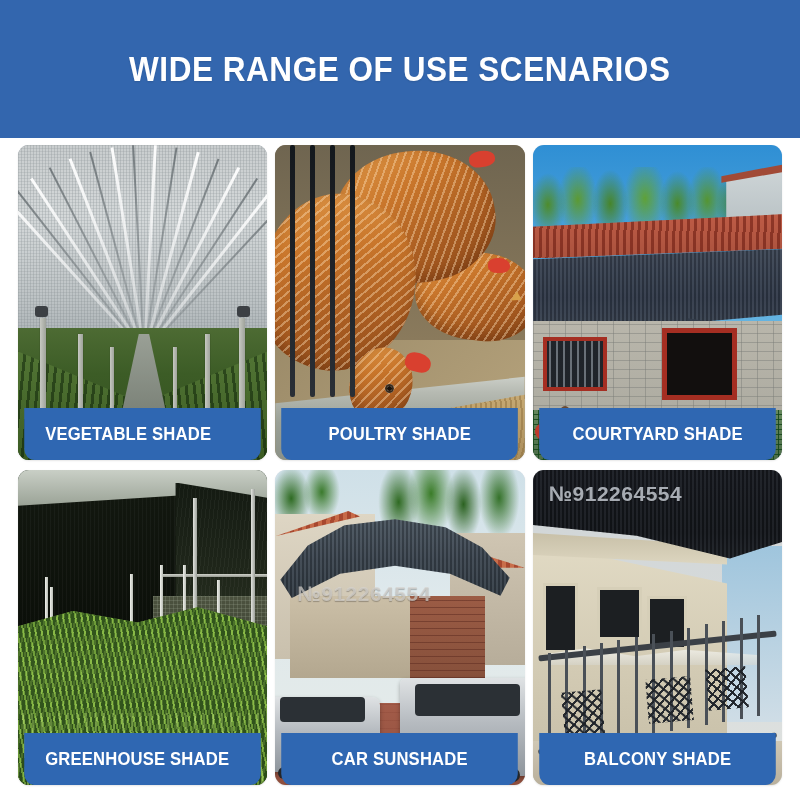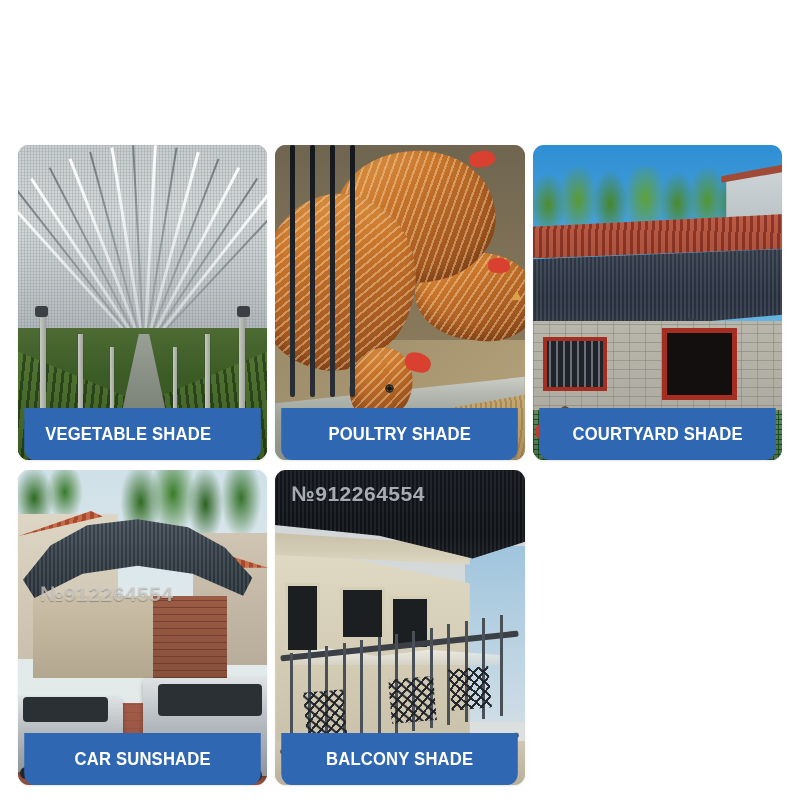--- a/index.html
+++ b/index.html
@@ -427,20 +427,23 @@
   .bl-drape {
     position: absolute;
     background: linear-gradient(180deg, rgba(245,245,240,0.85), rgba(215,215,208,0.55));
   }
 </style>
 </head>
 <body>
 
 <div class="page">
 
+  <div class="header">
+    <div class="header-title">WIDE RANGE OF USE SCENARIOS</div>
+  </div>
 
   <div class="grid">
 
     <div class="card">
       <div class="photo">
         <div class="veg-sky"></div>
         <div class="veg-canopy">
           <div class="veg-texture"></div>
           <div class="veg-ray" style="left:50%;transform:rotate(-42deg) translateY(-4%);"></div>
           <div class="veg-ray dark" style="left:50%;transform:rotate(-38deg);"></div>
@@ -529,20 +532,42 @@
         <div class="cy-fence"></div>
         <div class="cy-bin"></div>
         <div class="cy-person-body"></div>
         <div class="cy-person-head"></div>
         <div class="cy-basin"></div>
         <div class="cy-bucket"></div>
       </div>
       <div class="caption center">COURTYARD SHADE</div>
     </div>
 
+    <div class="card">
+      <div class="photo">
+        <div class="gh-bg"></div>
+        <div class="gh-roof"></div>
+        <div class="gh-backwall"></div>
+        <div class="gh-sidewall"></div>
+        <div class="gh-mesh-low"></div>
+        <div class="gh-rail" style="left:58%;top:33%;width:42%;"></div>
+        <div class="gh-pole" style="left:70%;top:9%;height:44%;"></div>
+        <div class="gh-pole" style="right:5%;top:6%;height:54%;"></div>
+        <div class="gh-stake" style="left:11%;top:34%;height:22%;"></div>
+        <div class="gh-stake" style="left:13%;top:37%;height:19%;"></div>
+        <div class="gh-stake" style="left:45%;top:33%;height:24%;"></div>
+        <div class="gh-stake" style="left:57%;top:30%;height:27%;"></div>
+        <div class="gh-stake" style="left:66%;top:30%;height:28%;"></div>
+        <div class="gh-stake" style="left:80%;top:35%;height:24%;"></div>
+        <div class="gh-plants">
+            <div class="gh-plant-hilite"></div>
+          </div>
+      </div>
+      <div class="caption left">GREENHOUSE SHADE</div>
+    </div>
 
     <div class="card">
       <div class="photo">
         <div class="cs-sky"></div>
         <div class="cs-trees-l"></div>
         <div class="cs-palms"></div>
         <div class="cs-house-l"></div>
         <div class="cs-roof-l"></div>
         <div class="cs-house-r"></div>
         <div class="cs-roof-r"></div>

